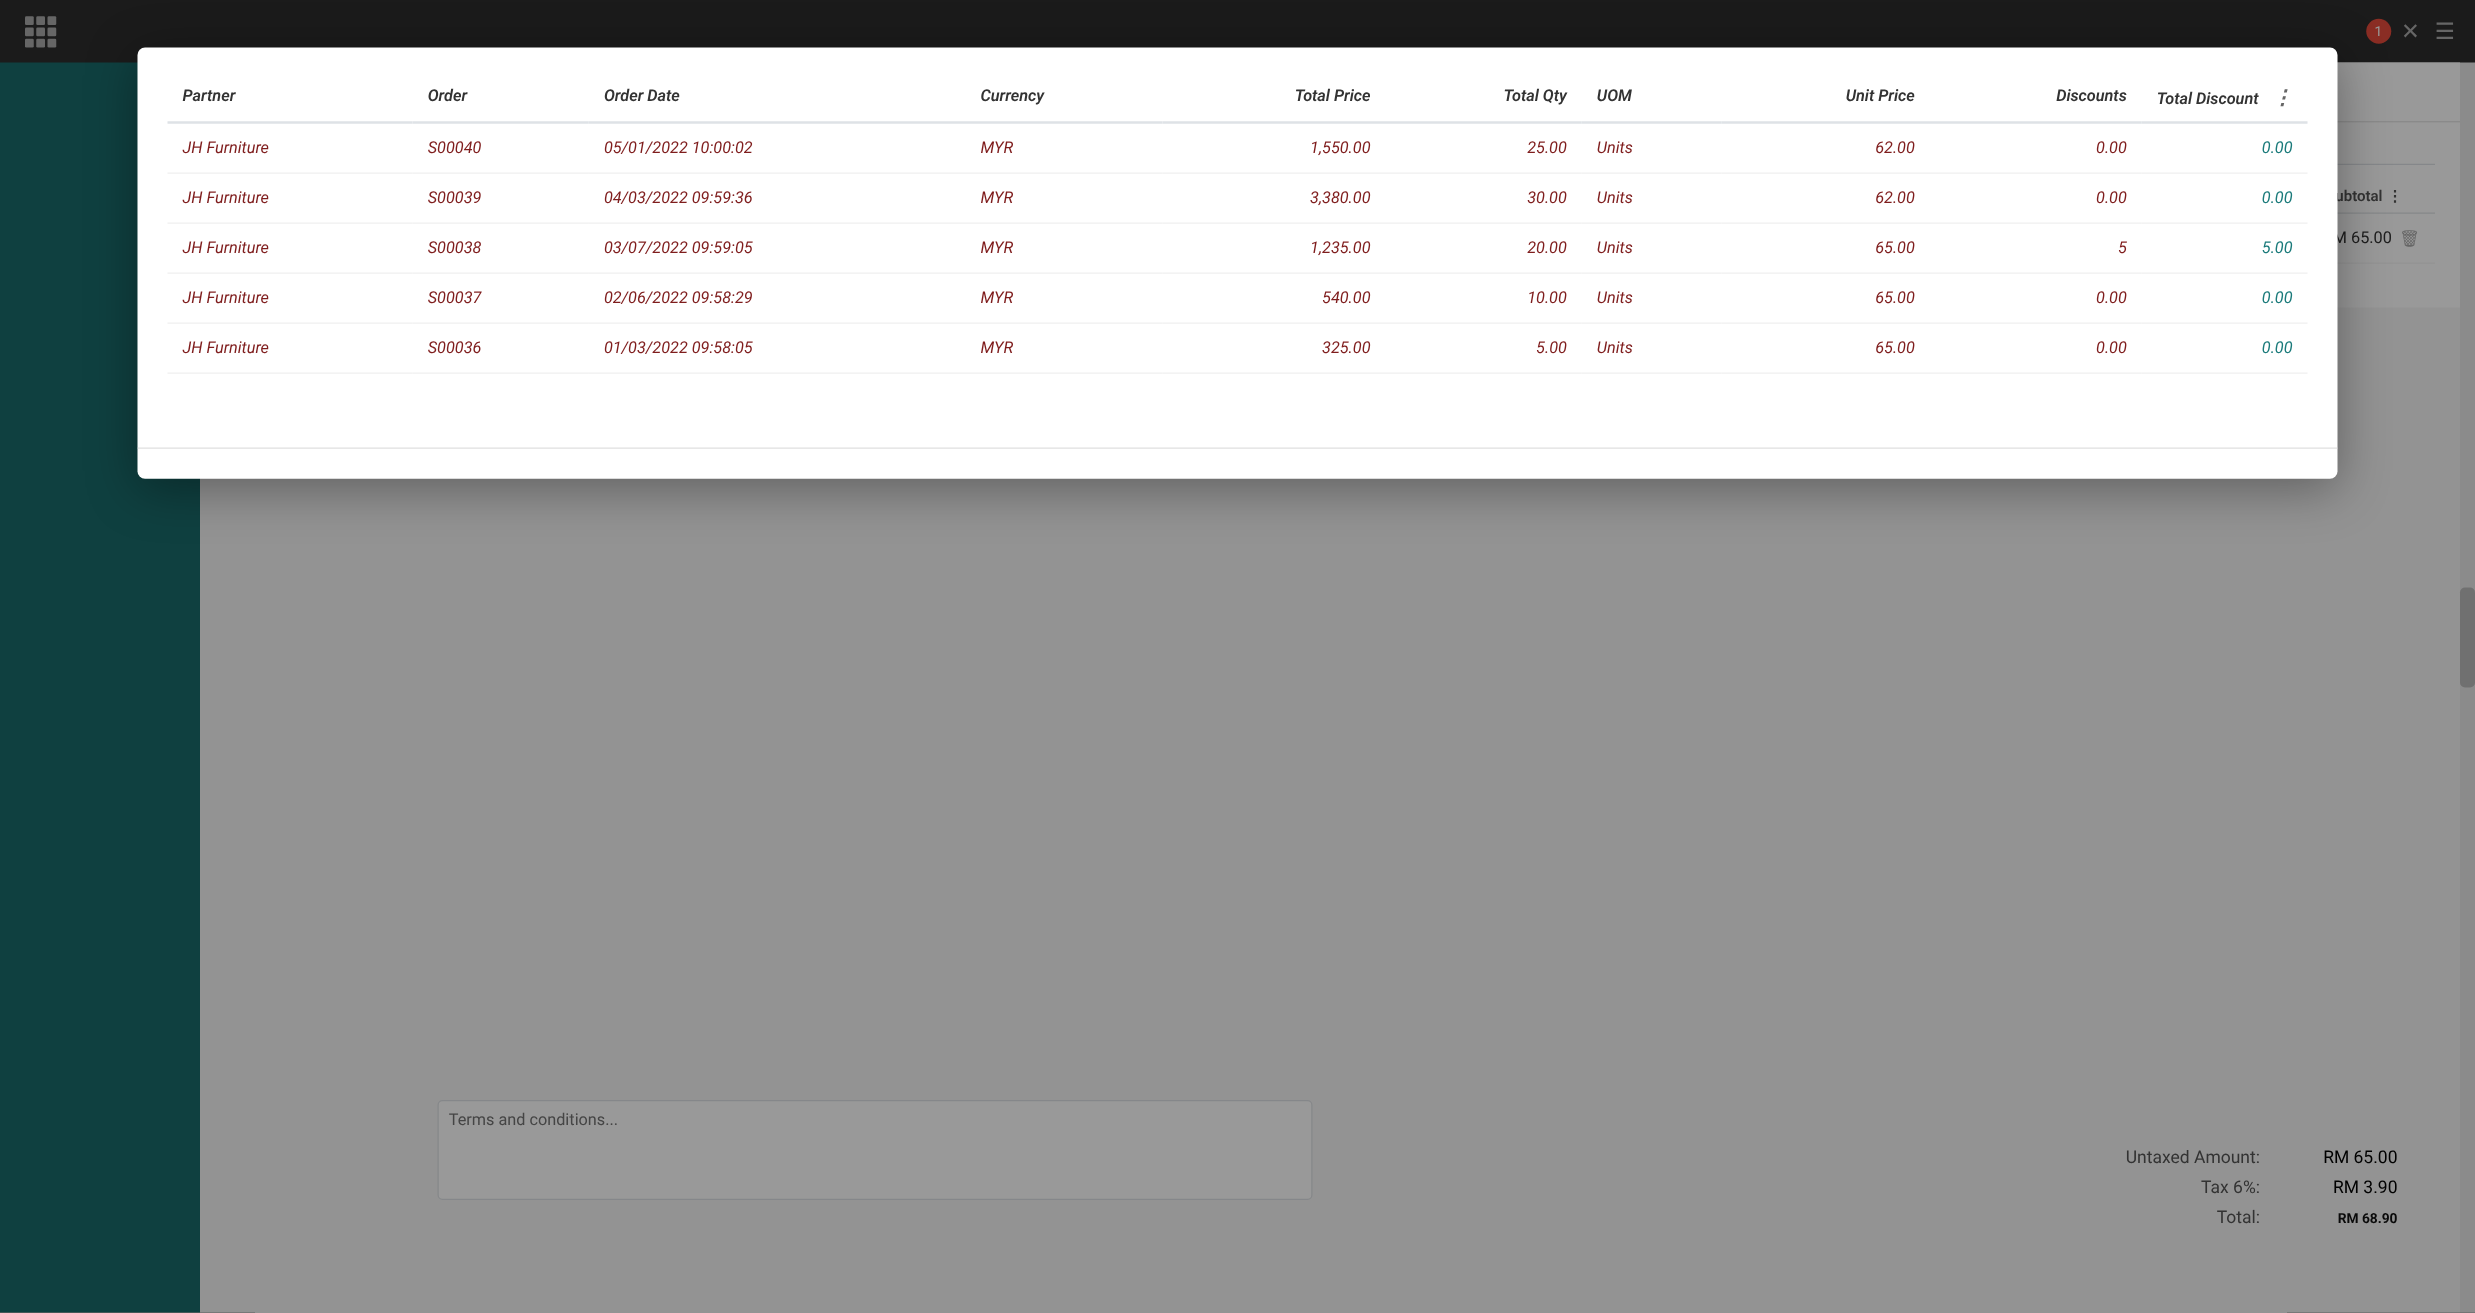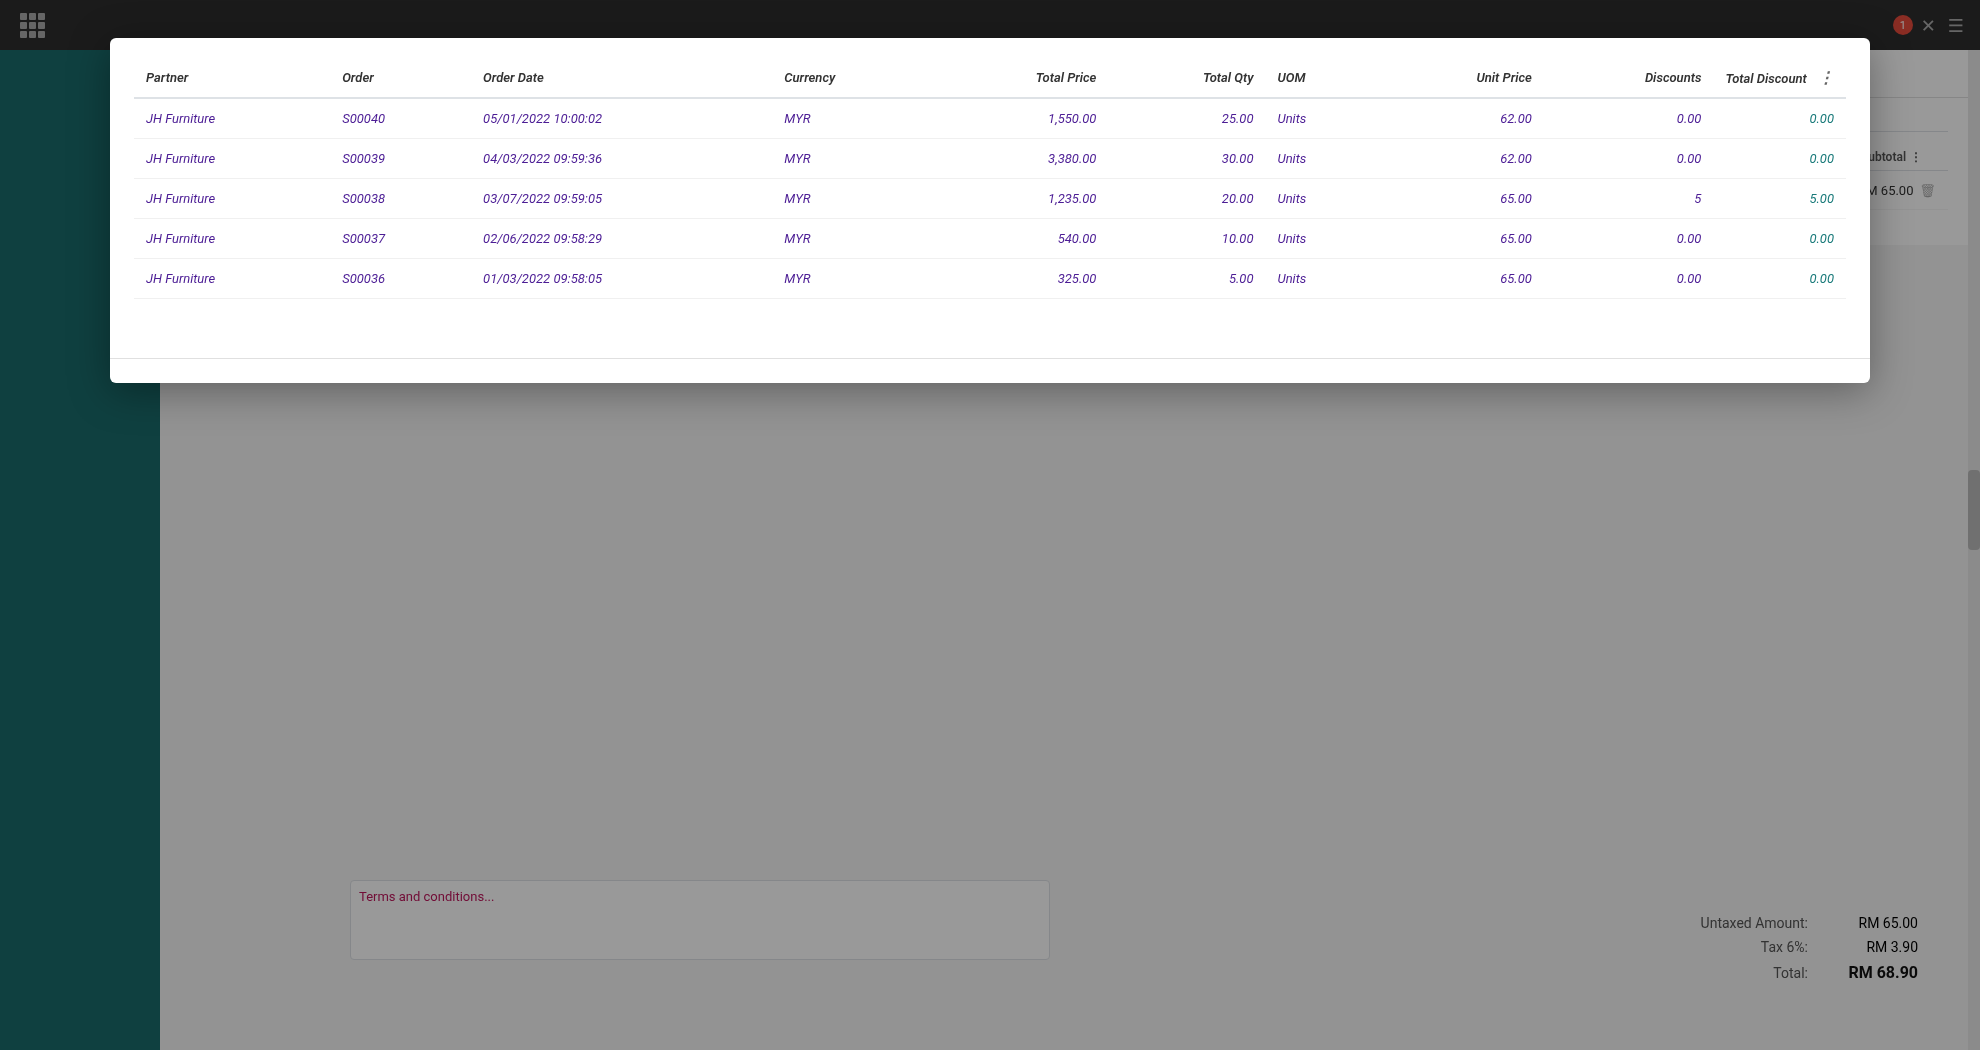--- a/index.html
+++ b/index.html
@@ -111,21 +111,21 @@
       color: #333;
       white-space: nowrap;
     }
 
     .price-table th:last-child {
       text-align: right;
     }
 
     .price-table td {
       padding: 12px 12px;
-      color: #4c1d95;
+      color: #7f1d1d;
       border-bottom: 1px solid #f0f0f0;
       white-space: nowrap;
     }
 
     .price-table td.num {
       text-align: right;
     }
 
     .price-table td.teal {
       color: #1a7a7a;
@@ -245,21 +245,21 @@
     .summary-row {
       display: flex;
       justify-content: flex-end;
       align-items: center;
       gap: 20px;
       margin-bottom: 8px;
     }
 
     .summary-label { color: #555; }
     .summary-val { min-width: 90px; text-align: right; }
-    .total-val { font-weight: 700; font-size: 16px; color: #111; }
+    .total-val { font-weight: 700; font-size: 11px; color: #111; }
   </style>
 </head>
 <body>
 
 <div class="top-bar">
   <div style="display:inline-grid;grid-template-columns:repeat(3,7px);gap:2px;padding:4px;cursor:pointer;margin-right:12px;">
     <div style="width:7px;height:7px;background:#aaa;border-radius:1px;"></div>
     <div style="width:7px;height:7px;background:#aaa;border-radius:1px;"></div>
     <div style="width:7px;height:7px;background:#aaa;border-radius:1px;"></div>
     <div style="width:7px;height:7px;background:#aaa;border-radius:1px;"></div>
@@ -359,21 +359,21 @@
       </div>
     </div>
 
     <div class="add-links">
       <span class="add-link">Add a product</span>
       <span class="add-link">Add a section</span>
       <span class="add-link">Add a note</span>
     </div>
   </div>
 
-  <div style="position:absolute;bottom:90px;left:190px;width:700px;height:80px;border:1px solid #dee2e6;border-radius:4px;padding:8px;font-size:13px;color:#be185d;background:#fff;">
+  <div style="position:absolute;bottom:90px;left:190px;width:700px;height:80px;border:1px solid #dee2e6;border-radius:4px;padding:8px;font-size:13px;color:#737373;background:#fff;">
     <span>Terms and conditions...</span>
   </div>
 
   <div style="position:absolute;bottom:60px;right:50px;text-align:right;font-size:14px;margin-left:39px;">
     <div class="summary-row">
       <span class="summary-label">Untaxed Amount:</span>
       <span class="summary-val">RM 65.00</span>
     </div>
     <div class="summary-row">
       <span class="summary-label">Tax 6%:</span>

